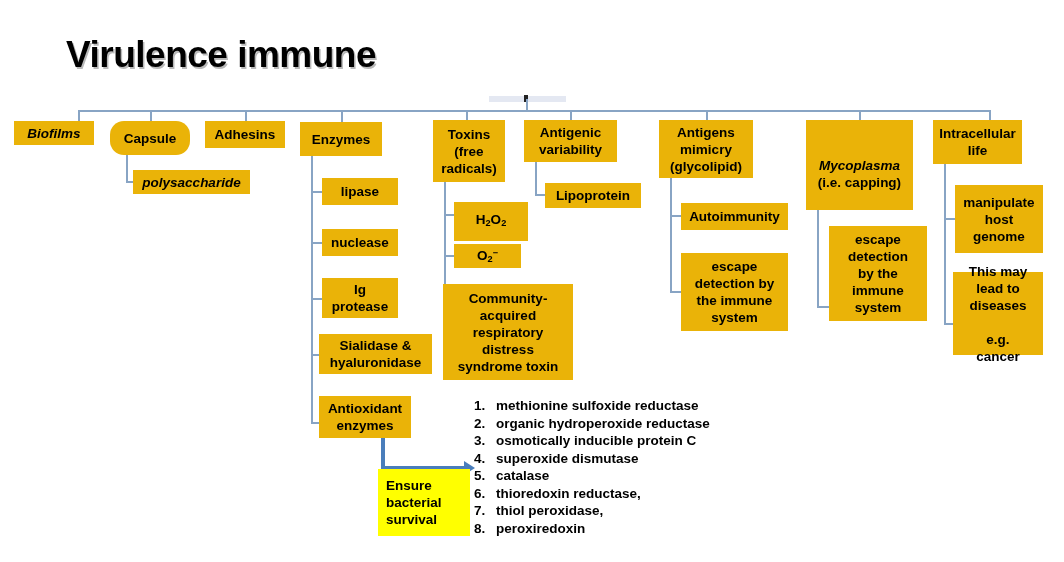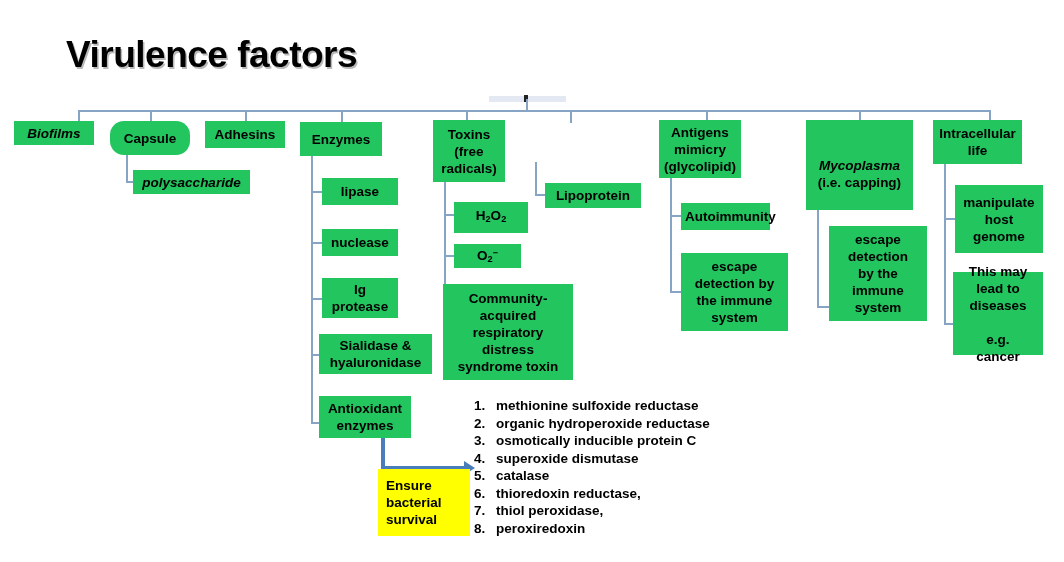--- a/index.html
+++ b/index.html
@@ -20,21 +20,21 @@
     font-weight:bold;
     color:#000000;
     letter-spacing:-0.5px;
     text-shadow:1.5px 1.5px 0 #b9b9b9;
     white-space:nowrap;
   }
 
   
   .box{
     position:absolute;
-    background:#22c55e;
+    background:#eab308;
     color:#000000;
     font-weight:bold;
     font-size:13.5px;
     line-height:17px;
     display:flex;
     align-items:center;
     justify-content:center;
     text-align:center;
     box-sizing:border-box;
     padding:2px 4px;
@@ -86,21 +86,21 @@
   .numrow{display:flex;white-space:nowrap;}
   .numrow .num{width:22px;flex:0 0 22px;}
   sub{font-size:0.68em;vertical-align:-0.22em;}
   sup{font-size:0.68em;vertical-align:0.42em;}
 </style>
 </head>
 <body>
 
 <div id="canvas">
 
-  <div class="title">Virulence factors</div>
+  <div class="title">Virulence immune</div>
 
   <div class="stub" style="left:489px;top:96px;width:77px;"></div>
   <div class="stub-tick" style="left:524px;top:95px;"></div>
   <div class="ln lnv" style="left:526px;top:99px;height:12px;"></div>
 
   <div class="ln lnh" style="left:78px;top:110px;width:912px;"></div>
 
   <div class="ln lnv" style="left:78px;top:110px;height:13px;"></div>
   <div class="ln lnv" style="left:150px;top:110px;height:13px;"></div>
   <div class="ln lnv" style="left:245px;top:110px;height:13px;"></div>
@@ -126,22 +126,26 @@
   <div class="box" style="left:300px;top:122px;width:82px;height:34px;">
     <span class="inner">Enzymes</span>
   </div>
 
   <div class="box pre" style="left:433px;top:120px;width:72px;height:62px;white-space:pre-line;justify-content:center;">
     <span class="inner">Toxins
 (free
 radicals)</span>
   </div>
 
-
-  <div class="box" style="left:659px;top:120px;width:82px;height:58px;white-space:pre-line;">
+  <div class="box" style="left:524px;top:120px;width:93px;height:42px;white-space:pre-line;">
+    <span class="inner">Antigenic
+variability</span>
+  </div>
+
+  <div class="box" style="left:659px;top:120px;width:94px;height:58px;white-space:pre-line;">
     <span class="inner">Antigens
 mimicry
 (glycolipid)</span>
   </div>
 
   <div class="box" style="left:806px;top:120px;width:107px;height:90px;">
     <span class="inner">
       <br>
       <i>Mycoplasma</i><br>
       <span>(i.e. capping)</span>
@@ -183,21 +187,21 @@
   <div class="box" style="left:319px;top:396px;width:92px;height:42px;white-space:pre-line;">
     <span class="inner">Antioxidant
 enzymes</span>
   </div>
 
   <div class="ln lnv" style="left:444px;top:182px;height:134px;"></div>
   <div class="ln lnh" style="left:444px;top:214px;width:11px;"></div>
   <div class="ln lnh" style="left:444px;top:255px;width:11px;"></div>
   <div class="ln lnh" style="left:444px;top:315px;width:11px;"></div>
 
-  <div class="box" style="left:454px;top:202px;width:74px;height:31px;">
+  <div class="box" style="left:454px;top:202px;width:74px;height:39px;">
     <span class="inner">H<sub>2</sub>O<sub>2</sub></span>
   </div>
   <div class="box" style="left:454px;top:244px;width:67px;height:24px;">
     <span class="inner">O<sub>2</sub><sup>−</sup></span>
   </div>
   <div class="box" style="left:443px;top:284px;width:130px;height:96px;white-space:pre-line;">
     <span class="inner">Community-
 acquired
 respiratory
 distress
@@ -207,21 +211,21 @@
   <div class="ln lnv" style="left:535px;top:162px;height:33px;"></div>
   <div class="ln lnh" style="left:535px;top:194px;width:11px;"></div>
   <div class="box" style="left:545px;top:183px;width:96px;height:25px;">
     <span class="inner">Lipoprotein</span>
   </div>
 
   <div class="ln lnv" style="left:670px;top:178px;height:114px;"></div>
   <div class="ln lnh" style="left:670px;top:215px;width:12px;"></div>
   <div class="ln lnh" style="left:670px;top:291px;width:12px;"></div>
 
-  <div class="box" style="left:681px;top:203px;width:89px;height:27px;">
+  <div class="box" style="left:681px;top:203px;width:107px;height:27px;">
     <span class="inner">Autoimmunity</span>
   </div>
   <div class="box" style="left:681px;top:253px;width:107px;height:78px;white-space:pre-line;">
     <span class="inner">escape
 detection by
 the immune
 system</span>
   </div>
 
   <div class="ln lnv" style="left:817px;top:210px;height:97px;"></div>

